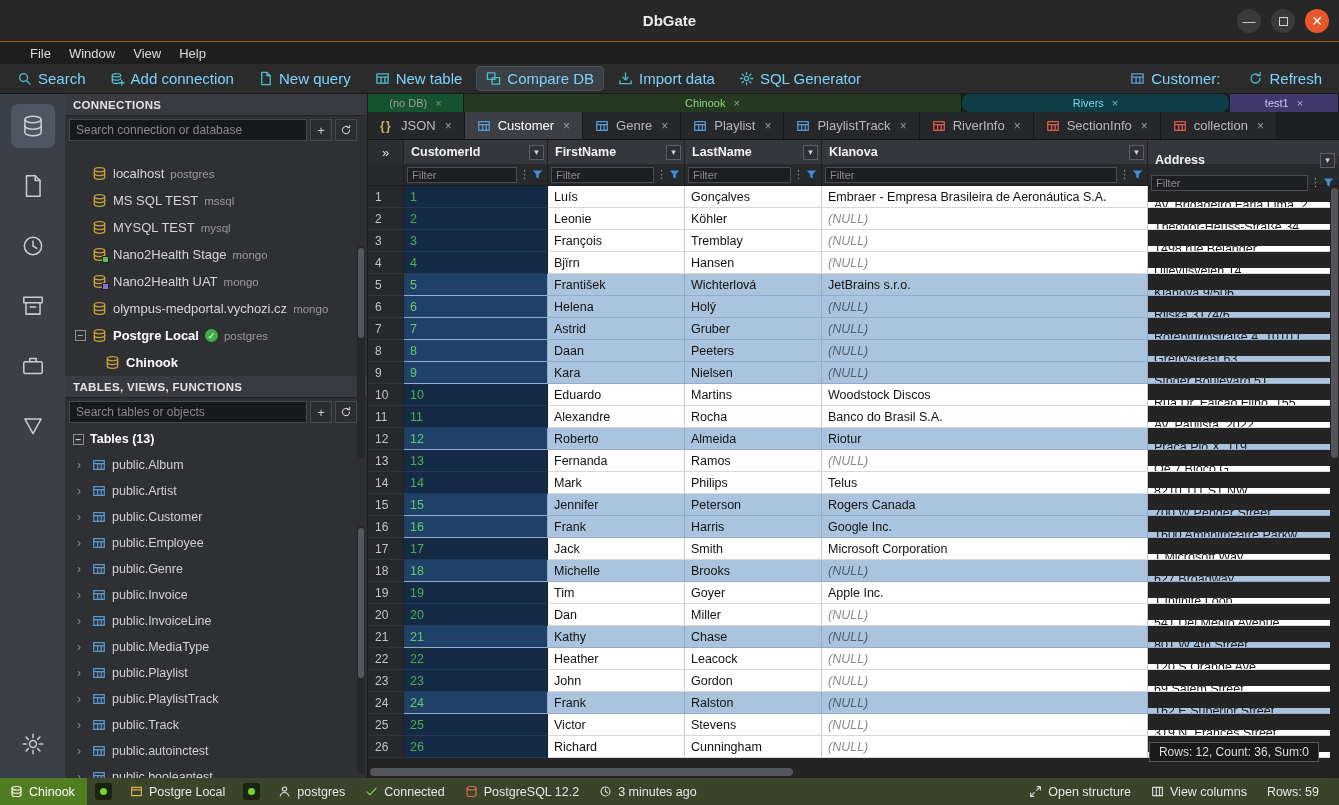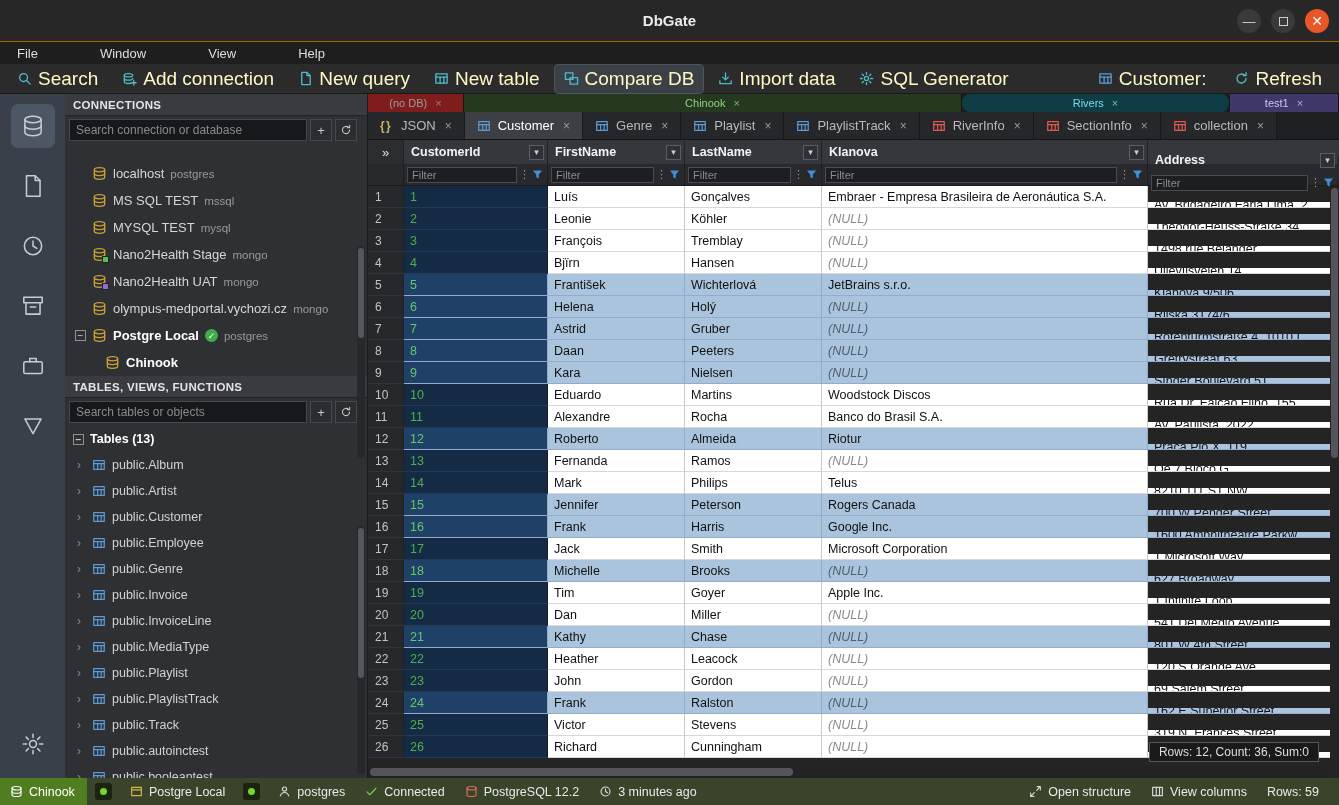--- a/index.html
+++ b/index.html
@@ -11,26 +11,26 @@
   
   .titlebar { height:42px; background:#272727; position:relative; display:flex; align-items:center; flex:0 0 auto; border-bottom:1px solid #a16207;}
   .title { position:absolute; left:0; right:0; text-align:center; color:#eceaea; font-weight:bold; font-size:15px; }
   .winbtns { position:absolute; right:10px; top:0; height:42px; display:flex; align-items:center; gap:10px; }
   .wbtn { width:24px; height:24px; border-radius:50%; display:flex; align-items:center; justify-content:center; color:#d8d8d8; font-size:13px; cursor:default;}
   .wbtn.min, .wbtn.max { background:#3a3a3a; }
   .wbtn.max span{ width:9px; height:9px; border:1px solid #cfcfcf; display:block;}
   .wbtn.close { background:#e8562a; color:#fff; font-size:14px; }
 
   
-  .menubar { height:22px; background:#1e1e1e; display:flex; align-items:center; padding-left:8px; flex:0 0 auto;gap:44px;}
+  .menubar { height:22px; background:#1e1e1e; display:flex; align-items:center; padding-left:21px; flex:0 0 auto;}
   .menu-item { color:#dedede; font-size:13px; padding:0 9px; height:100%; display:flex; align-items:center;}
 
   
   .toolbar { height:30px; background:#2b2b2b; display:flex; align-items:center; padding:0 8px; flex:0 0 auto; border-bottom:1px solid #191919;}
-  .tool { display:flex; align-items:center; gap:6px; padding:3px 9px; color:#fef9c3; font-size:19px; border-radius:3px;text-align:right;}
+  .tool { display:flex; align-items:center; gap:6px; padding:3px 9px; color:#7dd3fc; font-size:15px; border-radius:3px;text-align:right;}
   .tool .ic { width:15px; height:15px; color:#4fbcc9; display:flex;}
   .tool .ic svg{width:15px;height:15px;}
   .tool .ic.blue { color:#5b9bd5; }
   .tool.emph { background:#3a4046; outline:1px solid #4d555c; }
   .toolbar .spacer { flex:1; }
 
   
   .main { flex:1; display:flex; min-height:0; }
 
   
@@ -73,21 +73,21 @@
 
   .vscroll { position:absolute; width:8px; right:2px; background:#27282c; border-radius:4px;}
   .vscroll .thumb { position:absolute; left:1px; right:1px; background:#55575e; border-radius:3px;}
 
   
   .content { flex:1; min-width:0; display:flex; flex-direction:column; background:#222; }
 
   .dbtabs { height:18px; display:flex; flex:0 0 auto; background:#1c1c1c; }
   .db-tab { display:flex; align-items:center; justify-content:center; gap:8px; font-size:11px; border-right:1px solid #141414; overflow:hidden; white-space:nowrap;}
   .db-tab .x { font-size:11px; opacity:.8; }
-  .db-tab.c-gray { flex:0 0 96px; background:#7f1d1d; color:#9c9c9c; }
+  .db-tab.c-gray { flex:0 0 96px; background:#14532d; color:#9c9c9c; }
   .db-tab.c-green { flex:0 0 498px; background:#24391f; color:#8ed080; }
   .db-tab.c-teal { flex:0 0 268px; background:#0f3d46; color:#7fd9e6;border-radius:8px; }
   .db-tab.c-purple { flex:1; background:#40376b; color:#cfc4f2; }
 
   .filetabs { height:28px; display:flex; flex:0 0 auto; background:#1e1f23; border-bottom:1px solid #141414; overflow:hidden;}
   .file-tab { display:flex; align-items:center; gap:7px; padding:0 12px; font-size:13px; color:#b9b9b9; background:#26272b; border-right:1px solid #17181b; white-space:nowrap;}
   .file-tab.active { background:#3d3f45; color:#fff; }
   .file-tab .x { color:#9a9a9a; font-size:12px; margin-left:2px;}
   .ft-ic { width:14px; height:14px; display:flex;}
   .ft-ic svg{width:14px;height:14px;}

